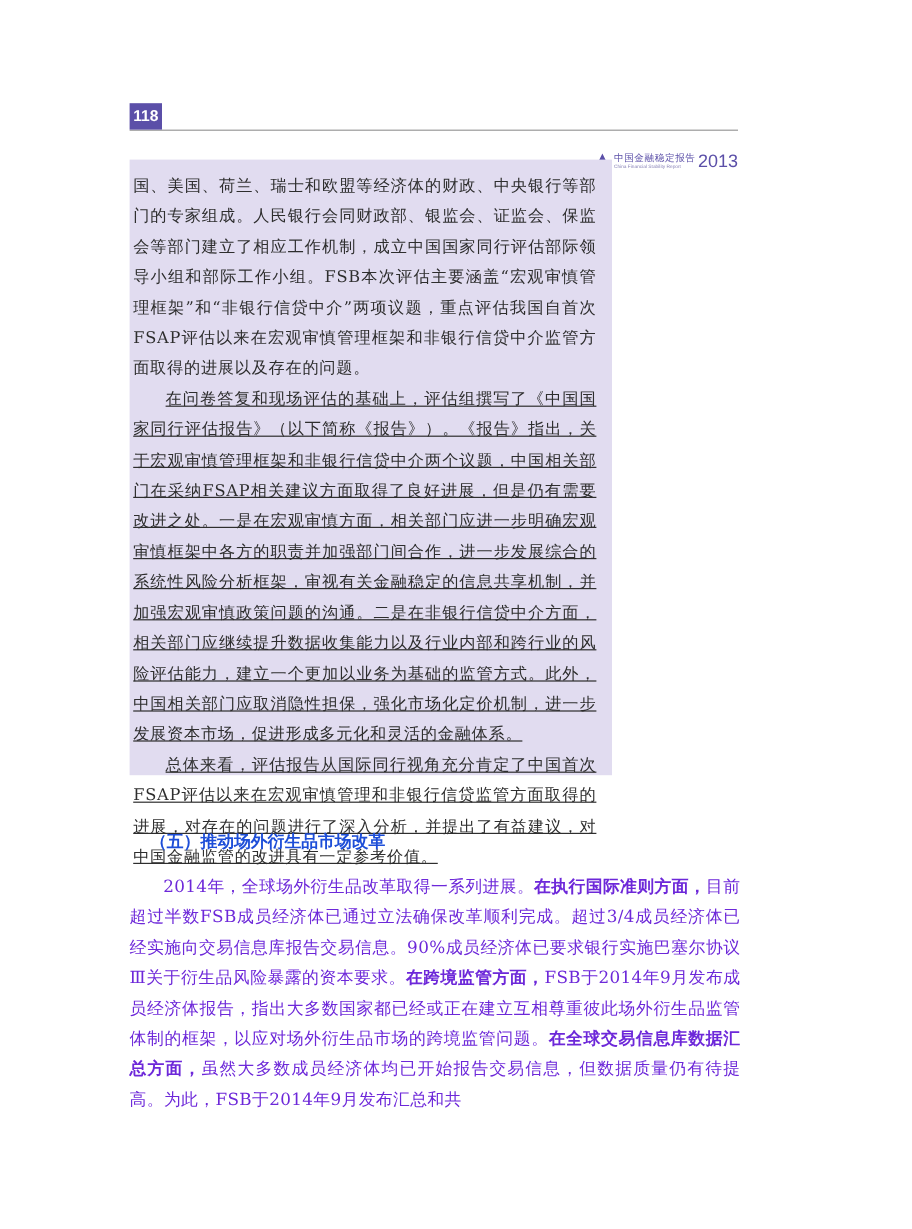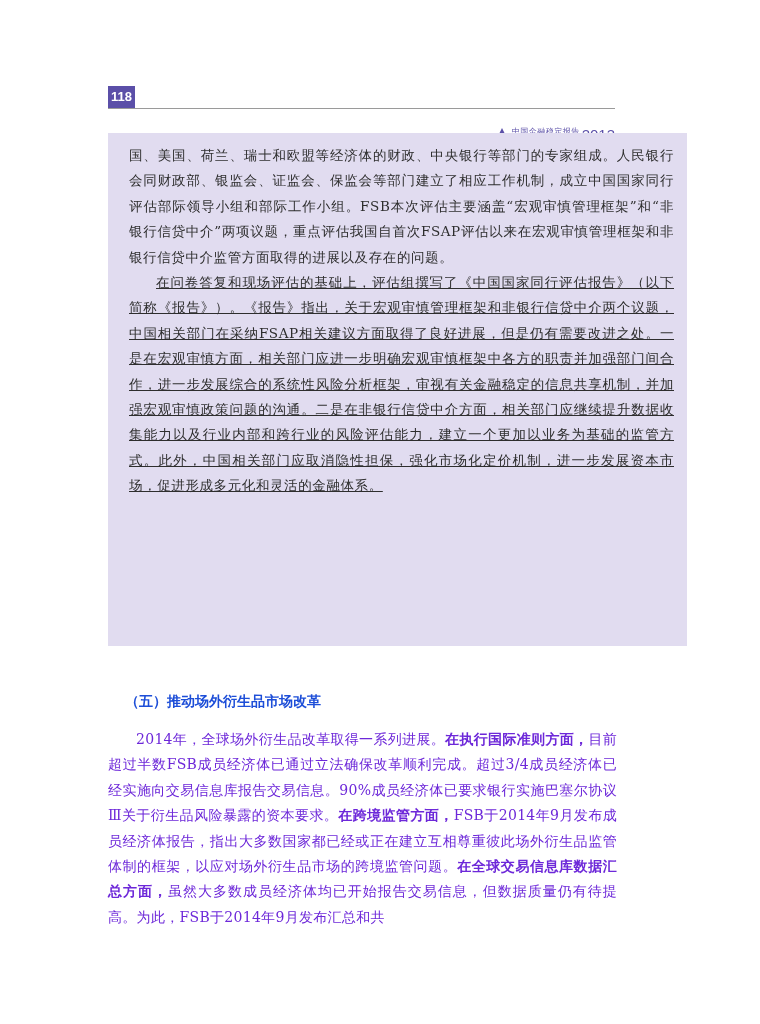--- a/index.html
+++ b/index.html
@@ -12,22 +12,22 @@
     position: absolute; left: 0; top: 0; width: 27px; height: 22px; background: #5b4fa8; color: #fff;
     font-family: "Liberation Sans", sans-serif; font-size: 13px; line-height: 22px; text-align: center; font-weight: bold;
   }
   .brand { position: absolute; right: 0; top: 2px; height: 20px; display: flex; align-items: center; margin-top: 36px; }
   .brand-logo { width: 14px; height: 14px; margin-right: 3px; }
   .brand-text { display: flex; flex-direction: column; line-height: 1; }
   .brand-cn { font-family: "Liberation Sans", sans-serif; font-size: 8px; color: #5b4fa8; letter-spacing: 0.5px; }
   .brand-en { font-family: "Liberation Sans", sans-serif; font-size: 4px; color: #8a84b8; margin-top: 1px; }
   .brand-year { font-family: "Liberation Sans", sans-serif; font-size: 15px; color: #5b4fa8; margin-left: 2px; }
   .box {
-    position: absolute; left: 108px; top: 133px; width: 579px; height: 513px; background: #e1dcf0;
-    box-sizing: border-box; padding: 10px 13px 0 21px;
+    position: absolute; left: 108px; top: 133px; width: 402px; height: 513px; background: #e1dcf0;
+    box-sizing: border-box; padding: 10px 13px 0 3px;
   }
   .box p {
     margin: 0; font-size: 13.5px; line-height: 25.4px; text-align: justify; letter-spacing: 0.6px;
     font-family: "DejaVu Serif", serif; color: #2e2e2e;
   }
   .indent { text-indent: 2em; text-decoration: underline; }
   .section-title {
     position: absolute; left: 125px; top: 693px; font-family: "DejaVu Sans", sans-serif;
     font-size: 14px; font-weight: bold; color: #1d4ed8;
   }
@@ -52,19 +52,20 @@
       <span class="brand-cn">中国金融稳定报告</span>
       <span class="brand-en">China Financial Stability Report</span>
     </div>
     <span class="brand-year">2013</span>
   </div>
 </div>
 
 <div class="box">
   <p>国、美国、荷兰、瑞士和欧盟等经济体的财政、中央银行等部门的专家组成。人民银行会同财政部、银监会、证监会、保监会等部门建立了相应工作机制，成立中国国家同行评估部际领导小组和部际工作小组。FSB本次评估主要涵盖“宏观审慎管理框架”和“非银行信贷中介”两项议题，重点评估我国自首次FSAP评估以来在宏观审慎管理框架和非银行信贷中介监管方面取得的进展以及存在的问题。</p>
   <p class="indent">在问卷答复和现场评估的基础上，评估组撰写了《中国国家同行评估报告》（以下简称《报告》）。《报告》指出，关于宏观审慎管理框架和非银行信贷中介两个议题，中国相关部门在采纳FSAP相关建议方面取得了良好进展，但是仍有需要改进之处。一是在宏观审慎方面，相关部门应进一步明确宏观审慎框架中各方的职责并加强部门间合作，进一步发展综合的系统性风险分析框架，审视有关金融稳定的信息共享机制，并加强宏观审慎政策问题的沟通。二是在非银行信贷中介方面，相关部门应继续提升数据收集能力以及行业内部和跨行业的风险评估能力，建立一个更加以业务为基础的监管方式。此外，中国相关部门应取消隐性担保，强化市场化定价机制，进一步发展资本市场，促进形成多元化和灵活的金融体系。</p>
+  <p class="indent">总体来看，评估报告从国际同行视角充分肯定了中国首次FSAP评估以来在宏观审慎管理和非银行信贷监管方面取得的进展，对存在的问题进行了深入分析，并提出了有益建议，对中国金融监管的改进具有一定参考价值。</p>
 </div>
 
 <div class="section-title">（五）推动场外衍生品市场改革</div>
 
 <div class="body-text">
   <p><span>2014年，全球场外衍生品改革取得一系列进展。</span><span class="bold">在执行国际准则方面，</span><span>目前超过半数FSB成员经济体已通过立法确保改革顺利完成。超过3/4成员经济体已经实施向交易信息库报告交易信息。90%成员经济体已要求银行实施巴塞尔协议Ⅲ关于衍生品风险暴露的资本要求。</span><span class="bold">在跨境监管方面，</span><span>FSB于2014年9月发布成员经济体报告，指出大多数国家都已经或正在建立互相尊重彼此场外衍生品监管体制的框架，以应对场外衍生品市场的跨境监管问题。</span><span class="bold">在全球交易信息库数据汇总方面，</span><span>虽然大多数成员经济体均已开始报告交易信息，但数据质量仍有待提高。为此，FSB于2014年9月发布汇总和共</span></p>
 </div>
 
 </body></html>

